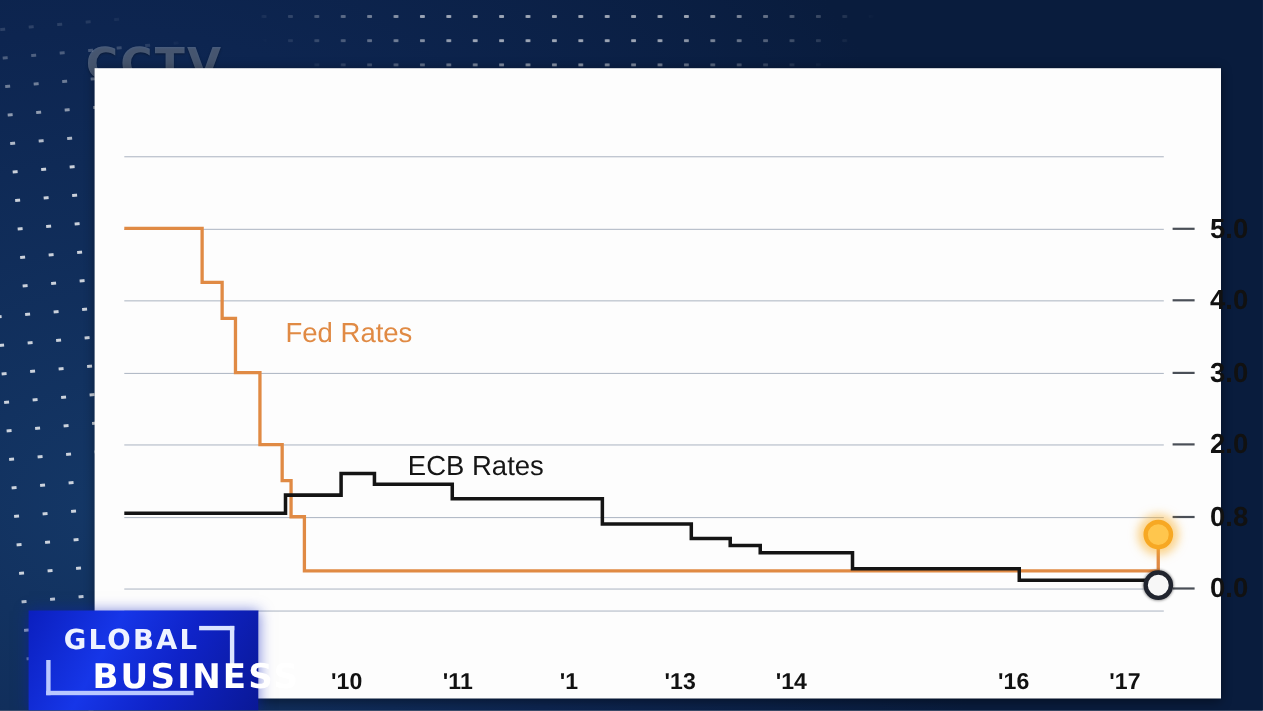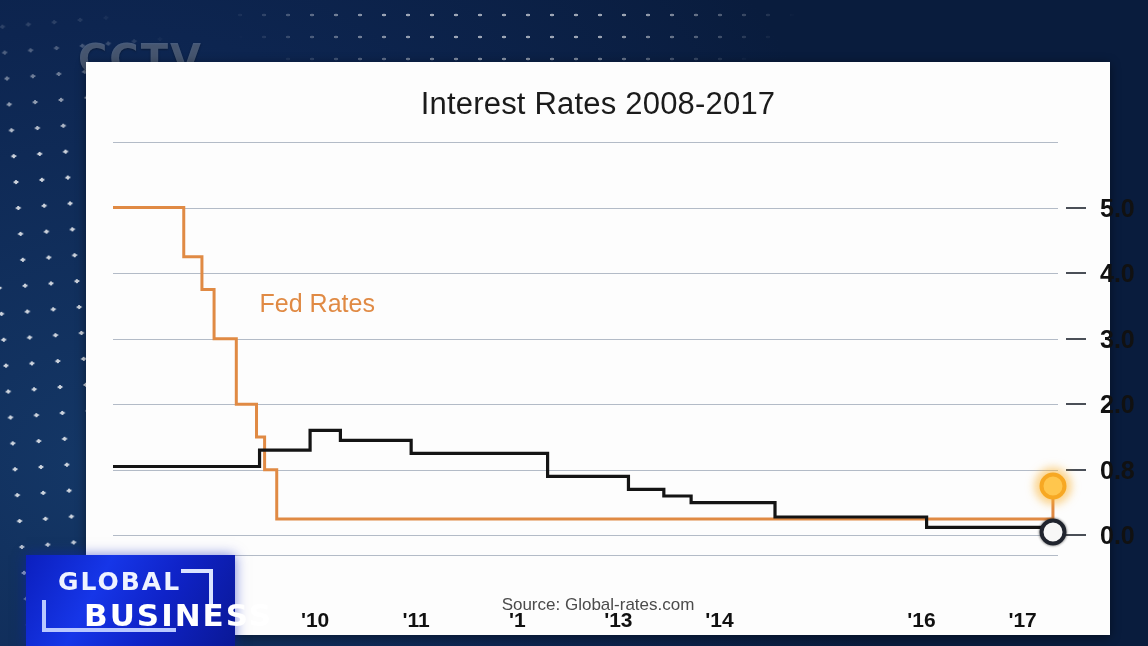--- a/index.html
+++ b/index.html
@@ -104,21 +104,20 @@
 <body>
 
 <div id="bg">
   <div id="globe-dots"></div>
   <div id="globe-dots2"></div>
 </div>
 
 <div id="watermark">CCTV</div>
 
 <div id="card">
-  <div id="chart-title">Interest Rates 2008-2017</div>
 
   <div id="plot">
     <div id="grid-layer">
         <div class="gridline" style="top: 393.333px; width: 945px;"></div>
         <div class="gridline" style="top: 327.778px; width: 945px;"></div>
         <div class="gridline" style="top: 262.222px; width: 945px;"></div>
         <div class="gridline" style="top: 196.667px; width: 945px;"></div>
         <div class="gridline" style="top: 131.111px; width: 945px;"></div>
         <div class="gridline" style="top: 65.5556px; width: 945px;"></div>
         <div class="gridline" style="top: 0px; width: 945px;"></div>
@@ -151,23 +150,23 @@
         <div class="xlabel" style="left: 202.139px; top: 467px;">'10</div>
         <div class="xlabel" style="left: 303.209px; top: 467px;">'11</div>
         <div class="xlabel" style="left: 404.278px; top: 467px;">'1</div>
         <div class="xlabel" style="left: 505.348px; top: 467px;">'13</div>
         <div class="xlabel" style="left: 606.417px; top: 467px;">'14</div>
         <div class="xlabel" style="left: 707.487px; top: 467px; margin-top: 40px;">'15</div>
         <div class="xlabel" style="left: 808.556px; top: 467px;">'16</div>
         <div class="xlabel" style="left: 909.626px; top: 467px;">'17</div>
       </div>
     <div class="series-label" id="fed-label" style="left: 146.551px; top: 148.611px;">Fed Rates</div>
+    <div class="series-label" id="ecb-label" style="left: 257.727px; top: 269.889px;">ECB Rates</div>
   </div>
 
-  <div id="source">Source: Global-rates.com</div>
 </div>
 
 <div id="logo">
   <div id="bracket-tr"></div>
   <div id="bracket-bl"></div>
   <div id="logo-b">BUSINESS</div>
   <div id="logo-g">GLOBAL</div>
 </div>
 
 </body></html>

